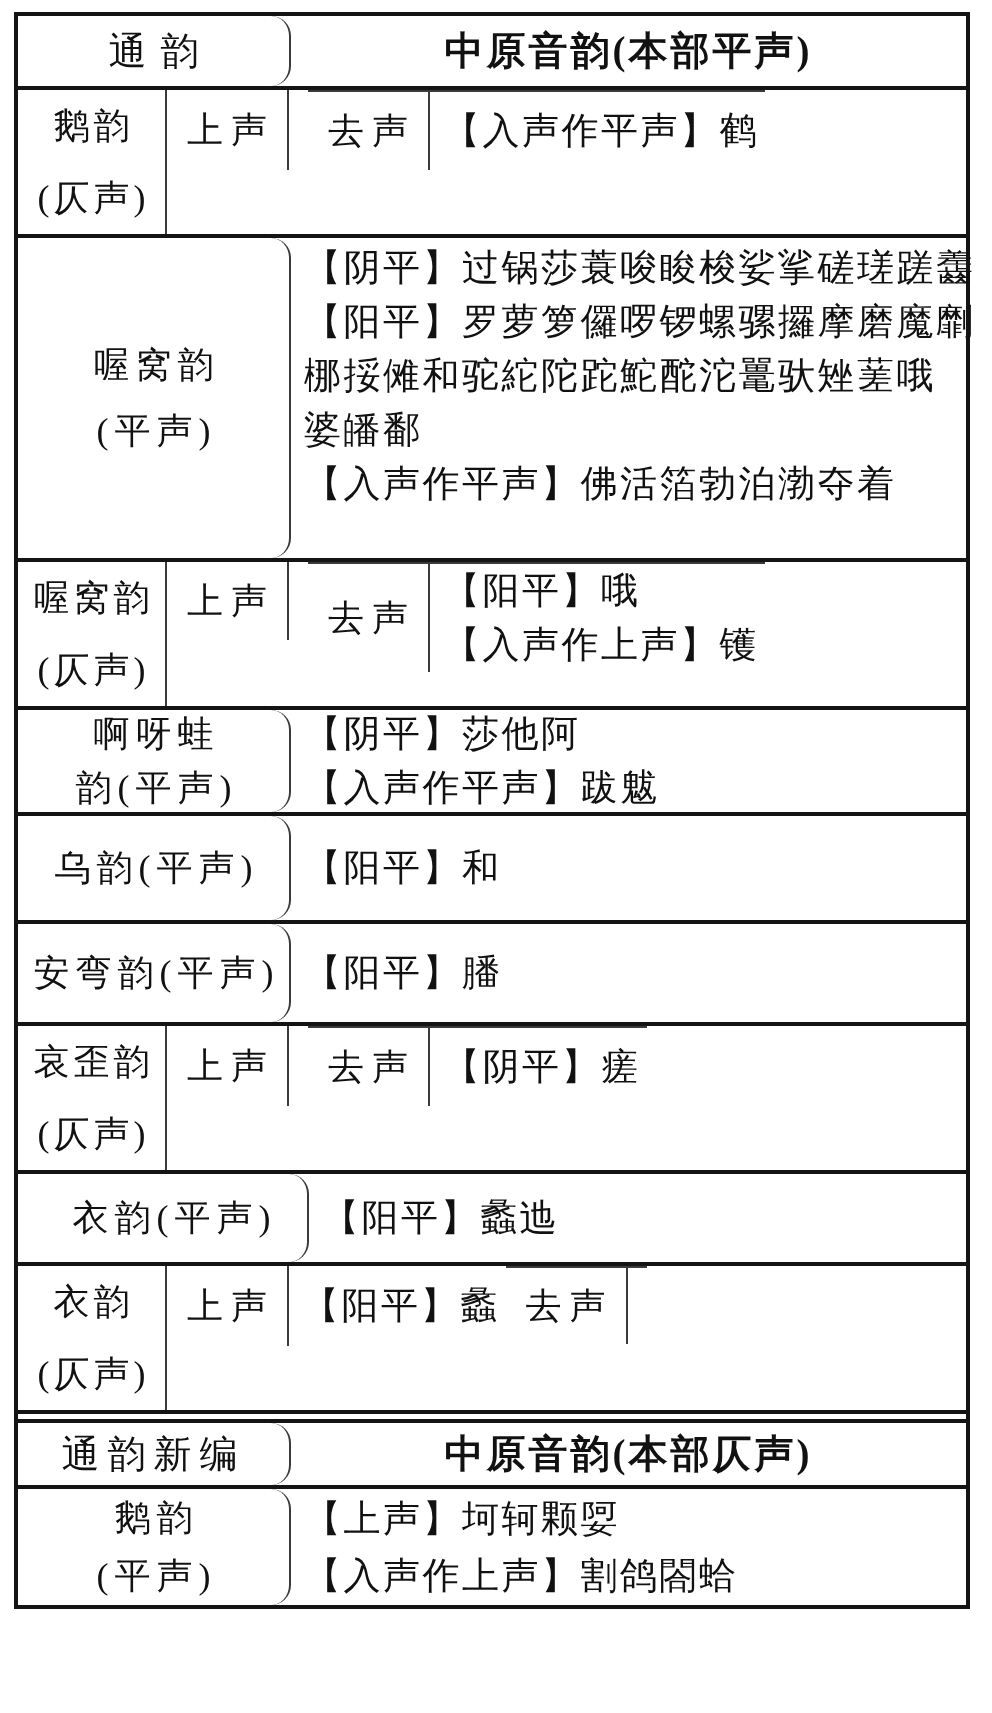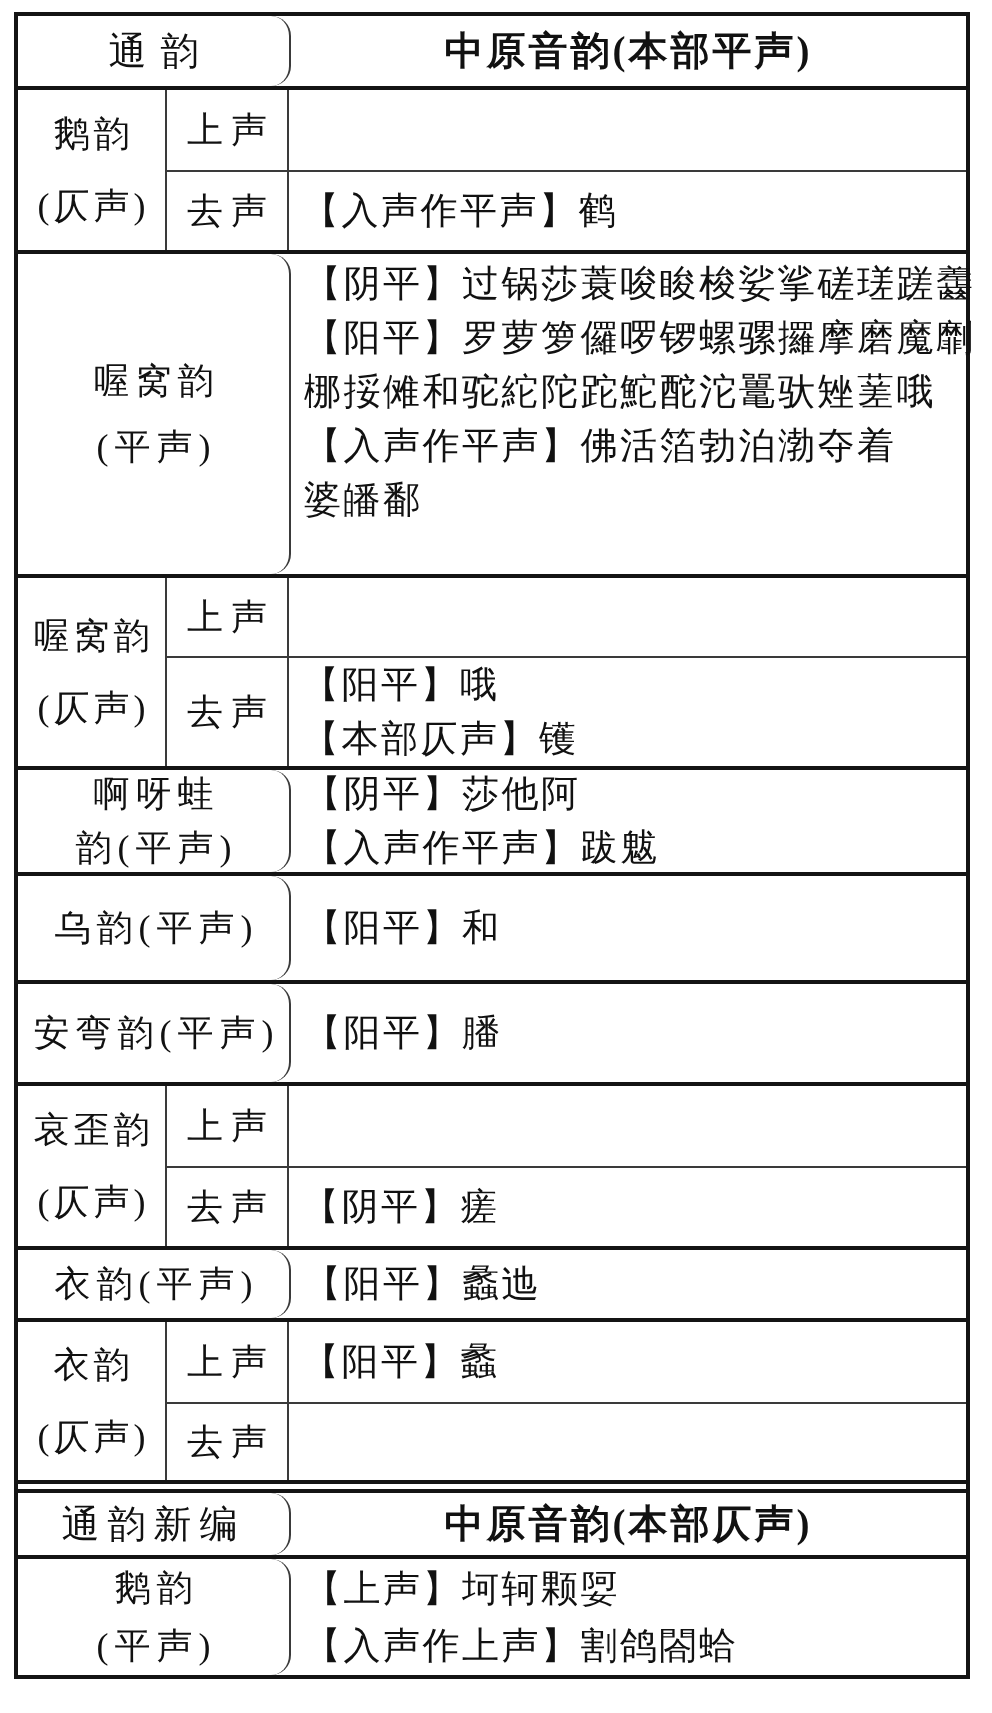--- a/index.html
+++ b/index.html
@@ -20,21 +20,21 @@
     font-size:36px;letter-spacing:6px;padding-left:6px;text-align:center;border-radius:20px;
   }
   
   .cat{
     width:149px;min-width:149px;border-right:2px solid #3a3a3a;box-sizing:border-box;
     display:flex;flex-direction:column;justify-content:center;align-items:center;
     font-size:36px;letter-spacing:4px;padding-left:4px;text-align:center;
   }
   .cat-line{line-height:66px;}
   .cat .cat-line{line-height:72px;}
-  .subs{flex:1;display:flex;flex-direction:column;}
+  .subs{flex:1;display:flex;flex-direction:row;}
   .subrow{display:flex;box-sizing:border-box;}
   .subrow + .subrow{border-top:2px solid #3a3a3a;}
   .tone{
     width:122px;min-width:122px;border-right:2px solid #3a3a3a;box-sizing:border-box;
     display:flex;align-items:center;justify-content:center;
     font-size:36px;letter-spacing:8px;padding-left:8px;
   }
   .content{
     flex:1;box-sizing:border-box;padding-left:13px;padding-right:6px;
     font-size:37px;display:flex;flex-direction:column;justify-content:center;
@@ -53,21 +53,21 @@
   .h-header{height:70px;}
   .h-header2{height:66px;}
   .r1 .subrow{height:80px;}
   .r2{height:324px;}
   .r3 .sub-a{height:78px;}
   .r3 .sub-b{height:110px;}
   .r4{height:106px;}
   .r5{height:108px;}
   .r6{height:102px;}
   .r7 .subrow{height:80px;}
-  .r8{height:72px;}
+  .r8{height:92px;padding-left:18px;}
   .r9 .sub-a{height:80px;}
   .r9 .sub-b{height:78px;}
   .r11{height:120px;}
 </style>
 </head>
 <body>
 
 <div class="rhyme-table">
 
   <div class="row h-header">
@@ -96,40 +96,40 @@
 
   <div class="row r2">
     <div class="cat-span">
       <div class="cat-line">喔窝韵</div>
       <div class="cat-line">(平声)</div>
     </div>
     <div class="content topalign">
       <div class="cline">【阴平】过锅莎蓑唆睃梭娑挲磋瑳蹉齹</div>
       <div class="cline">【阳平】罗萝箩儸啰锣螺骡攞摩磨魔劘</div>
       <div class="cline">梛挼傩和驼紽陀跎鮀酡沱鼍驮矬蒫哦</div>
+      <div class="cline">婆皤鄱</div>
       <div class="cline">【入声作平声】佛活箔勃泊渤夺着</div>
-      <div class="cline">婆皤鄱</div>
     </div>
   </div>
 
   <div class="row r3">
     <div class="cat">
       <div class="cat-line">喔窝韵</div>
       <div class="cat-line">(仄声)</div>
     </div>
     <div class="subs">
       <div class="subrow sub-a">
         <div class="tone">上声</div>
         <div class="content"></div>
       </div>
       <div class="subrow sub-b">
         <div class="tone">去声</div>
         <div class="content">
           <div class="cline">【阳平】哦</div>
-          <div class="cline">【本部仄声】镬</div>
+          <div class="cline">【入声作上声】镬</div>
         </div>
       </div>
     </div>
   </div>
 
   <div class="row r4">
     <div class="cat-span">
       <div class="cat-line" style="line-height:54px">啊呀蛙</div>
       <div class="cat-line" style="line-height:54px">韵(平声)</div>
     </div>

